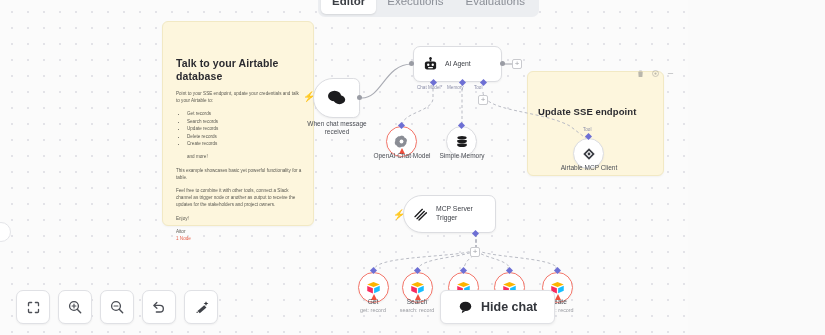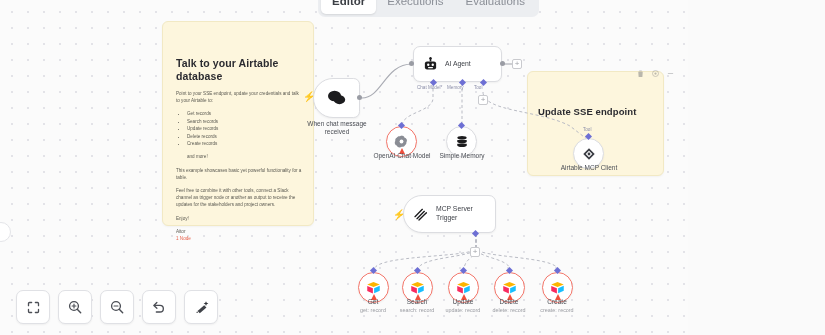--- a/index.html
+++ b/index.html
@@ -463,14 +463,21 @@
     <div class="sqbtn">
       <svg width="16" height="16" viewBox="0 0 24 24">
         <path fill="#2f3238" d="M19.5 3.2l1 2.6 2.6 1-2.6 1-1 2.6-1-2.6-2.6-1 2.6-1 1-2.6z"></path>
         <path fill="#2f3238" d="M16.8 9.4l3.4 3.4-10 8.6-3.4-3.4 10-8.6z" opacity=".92"></path>
         <path fill="#2f3238" d="M4.4 19.8l2.2-1.1 1.1 2.2-3.3-1.1z"></path>
       </svg>
     </div>
   </div>
 
 
+  <button id="btn-hidechat">
+    <svg width="15" height="14" viewBox="0 0 24 22">
+      <ellipse cx="12" cy="10" rx="9.2" ry="7.4" fill="#1c1c1e"></ellipse>
+      <path d="M7 16.5 L6 21 L11.5 17.5z" fill="#1c1c1e"></path>
+    </svg>
+    <span>Hide chat</span>
+  </button>
 
 </div>
 
 </body></html>

